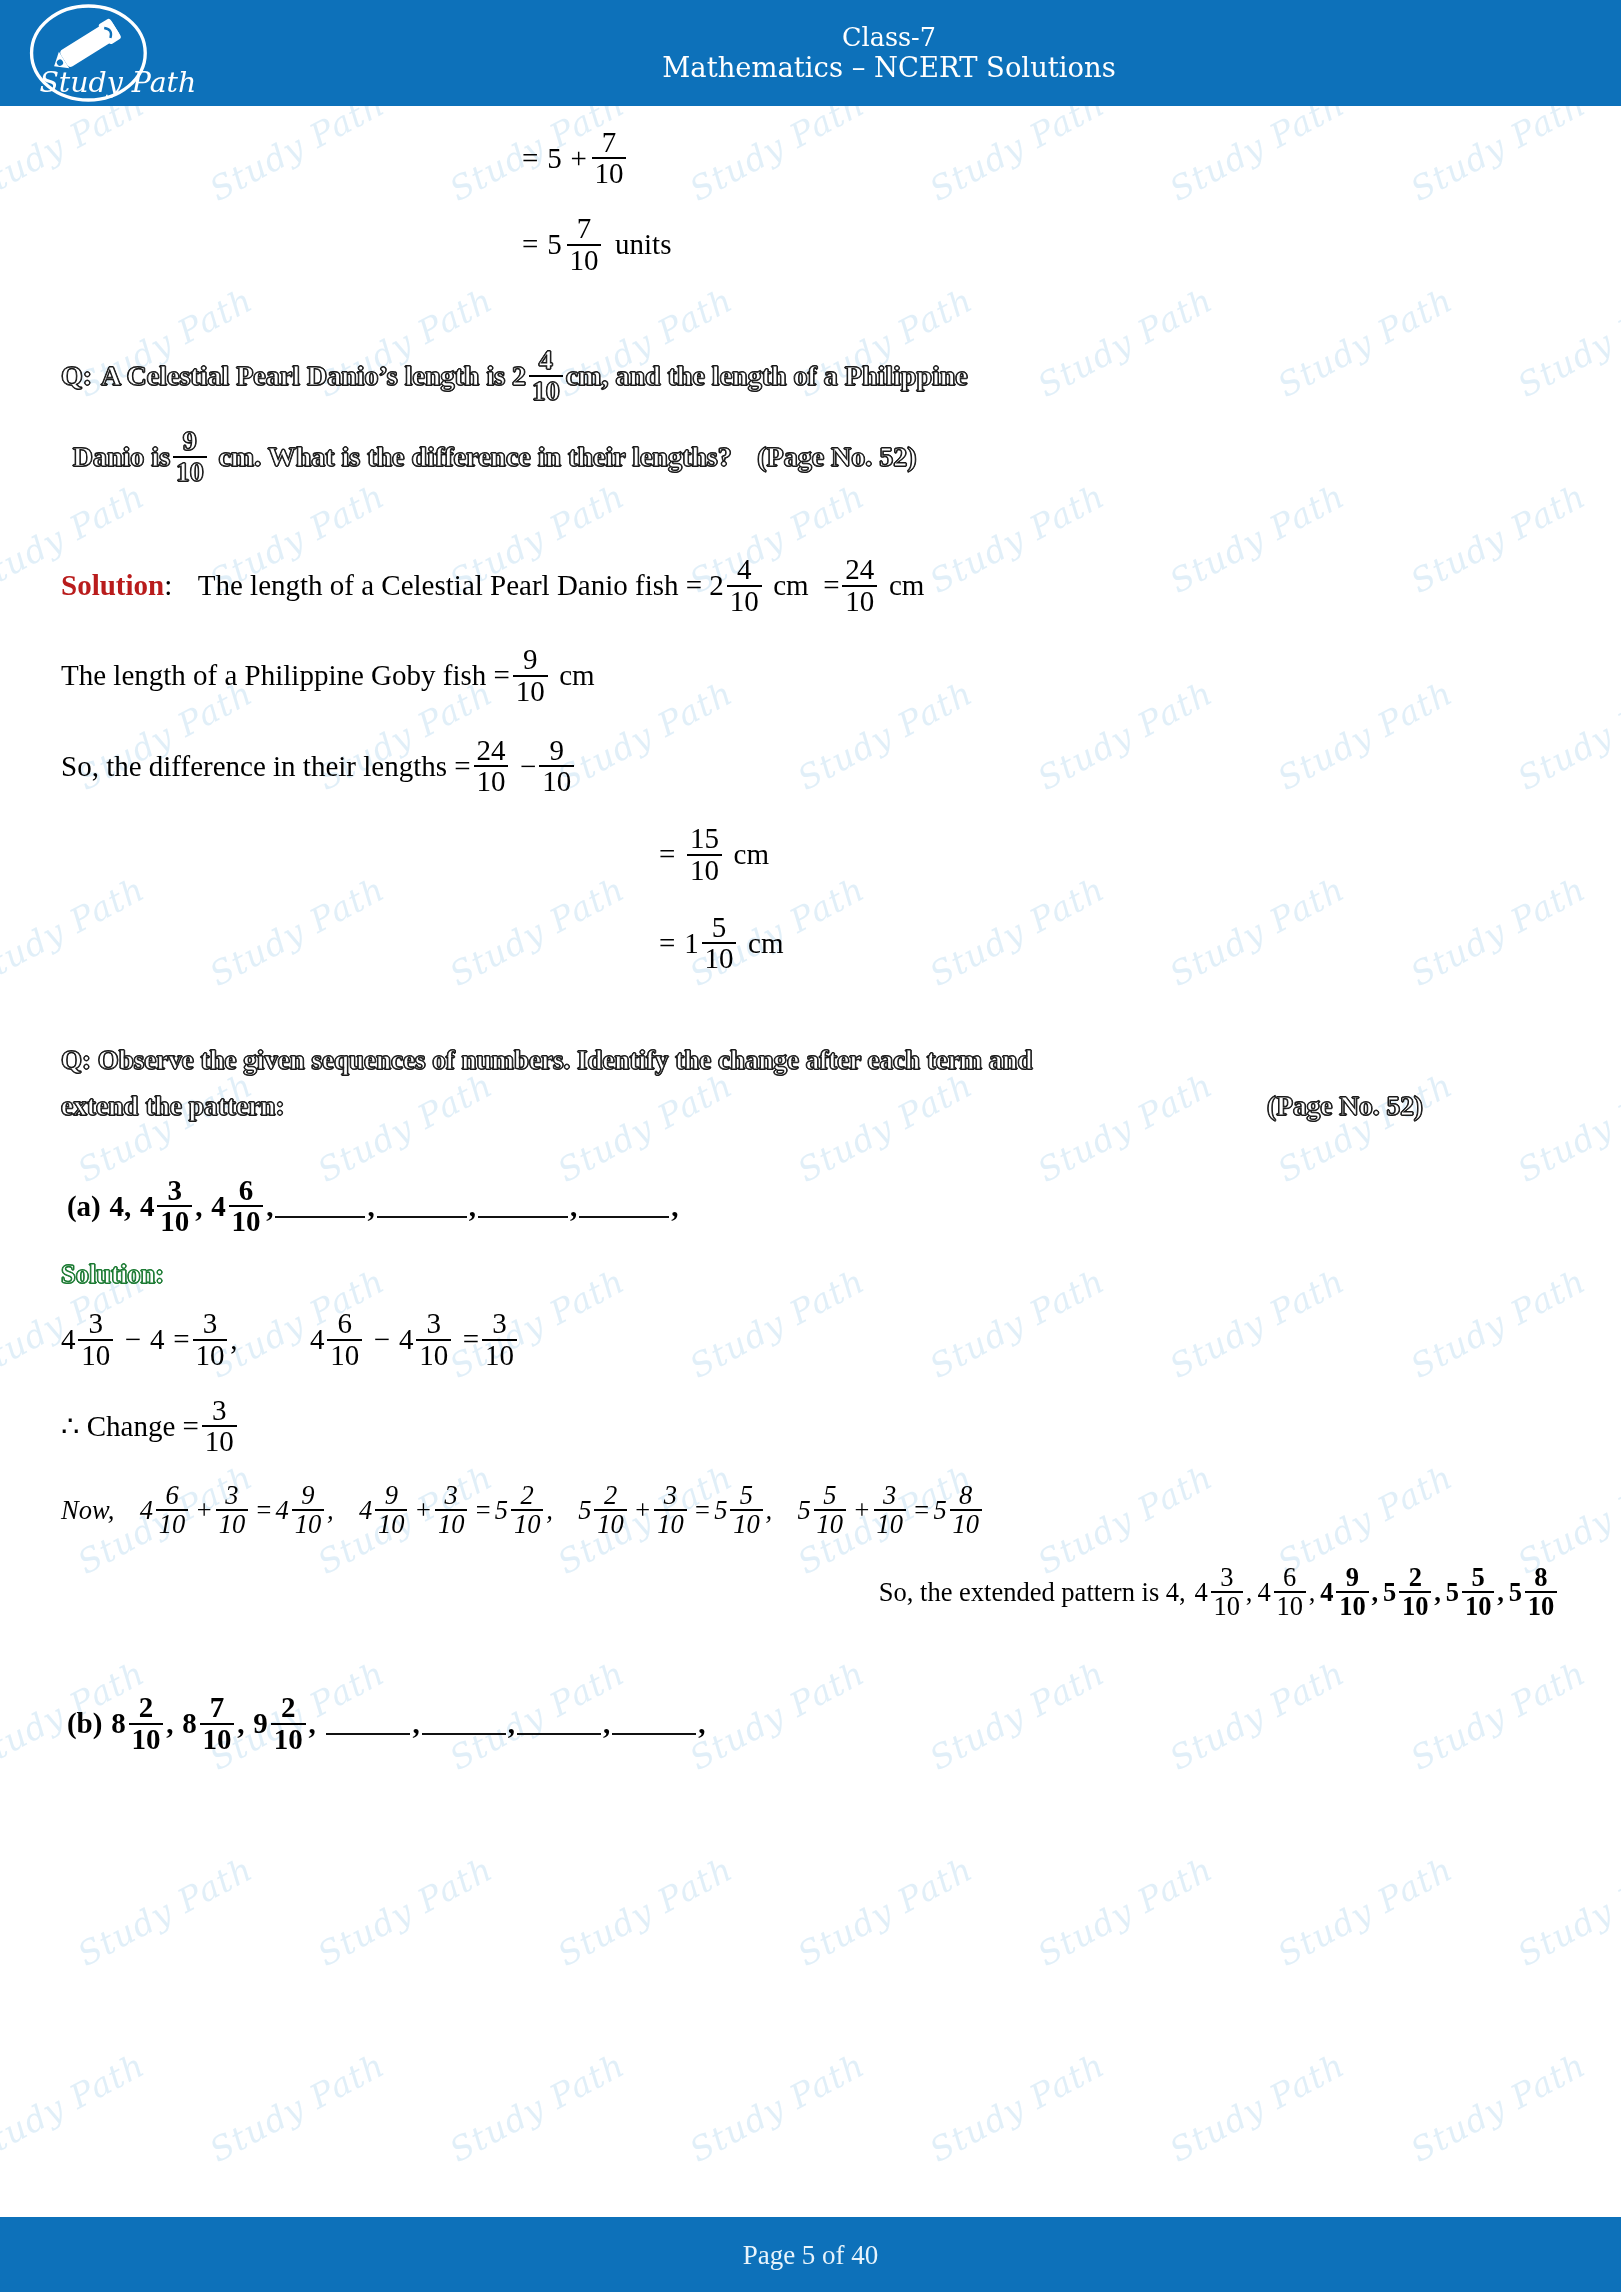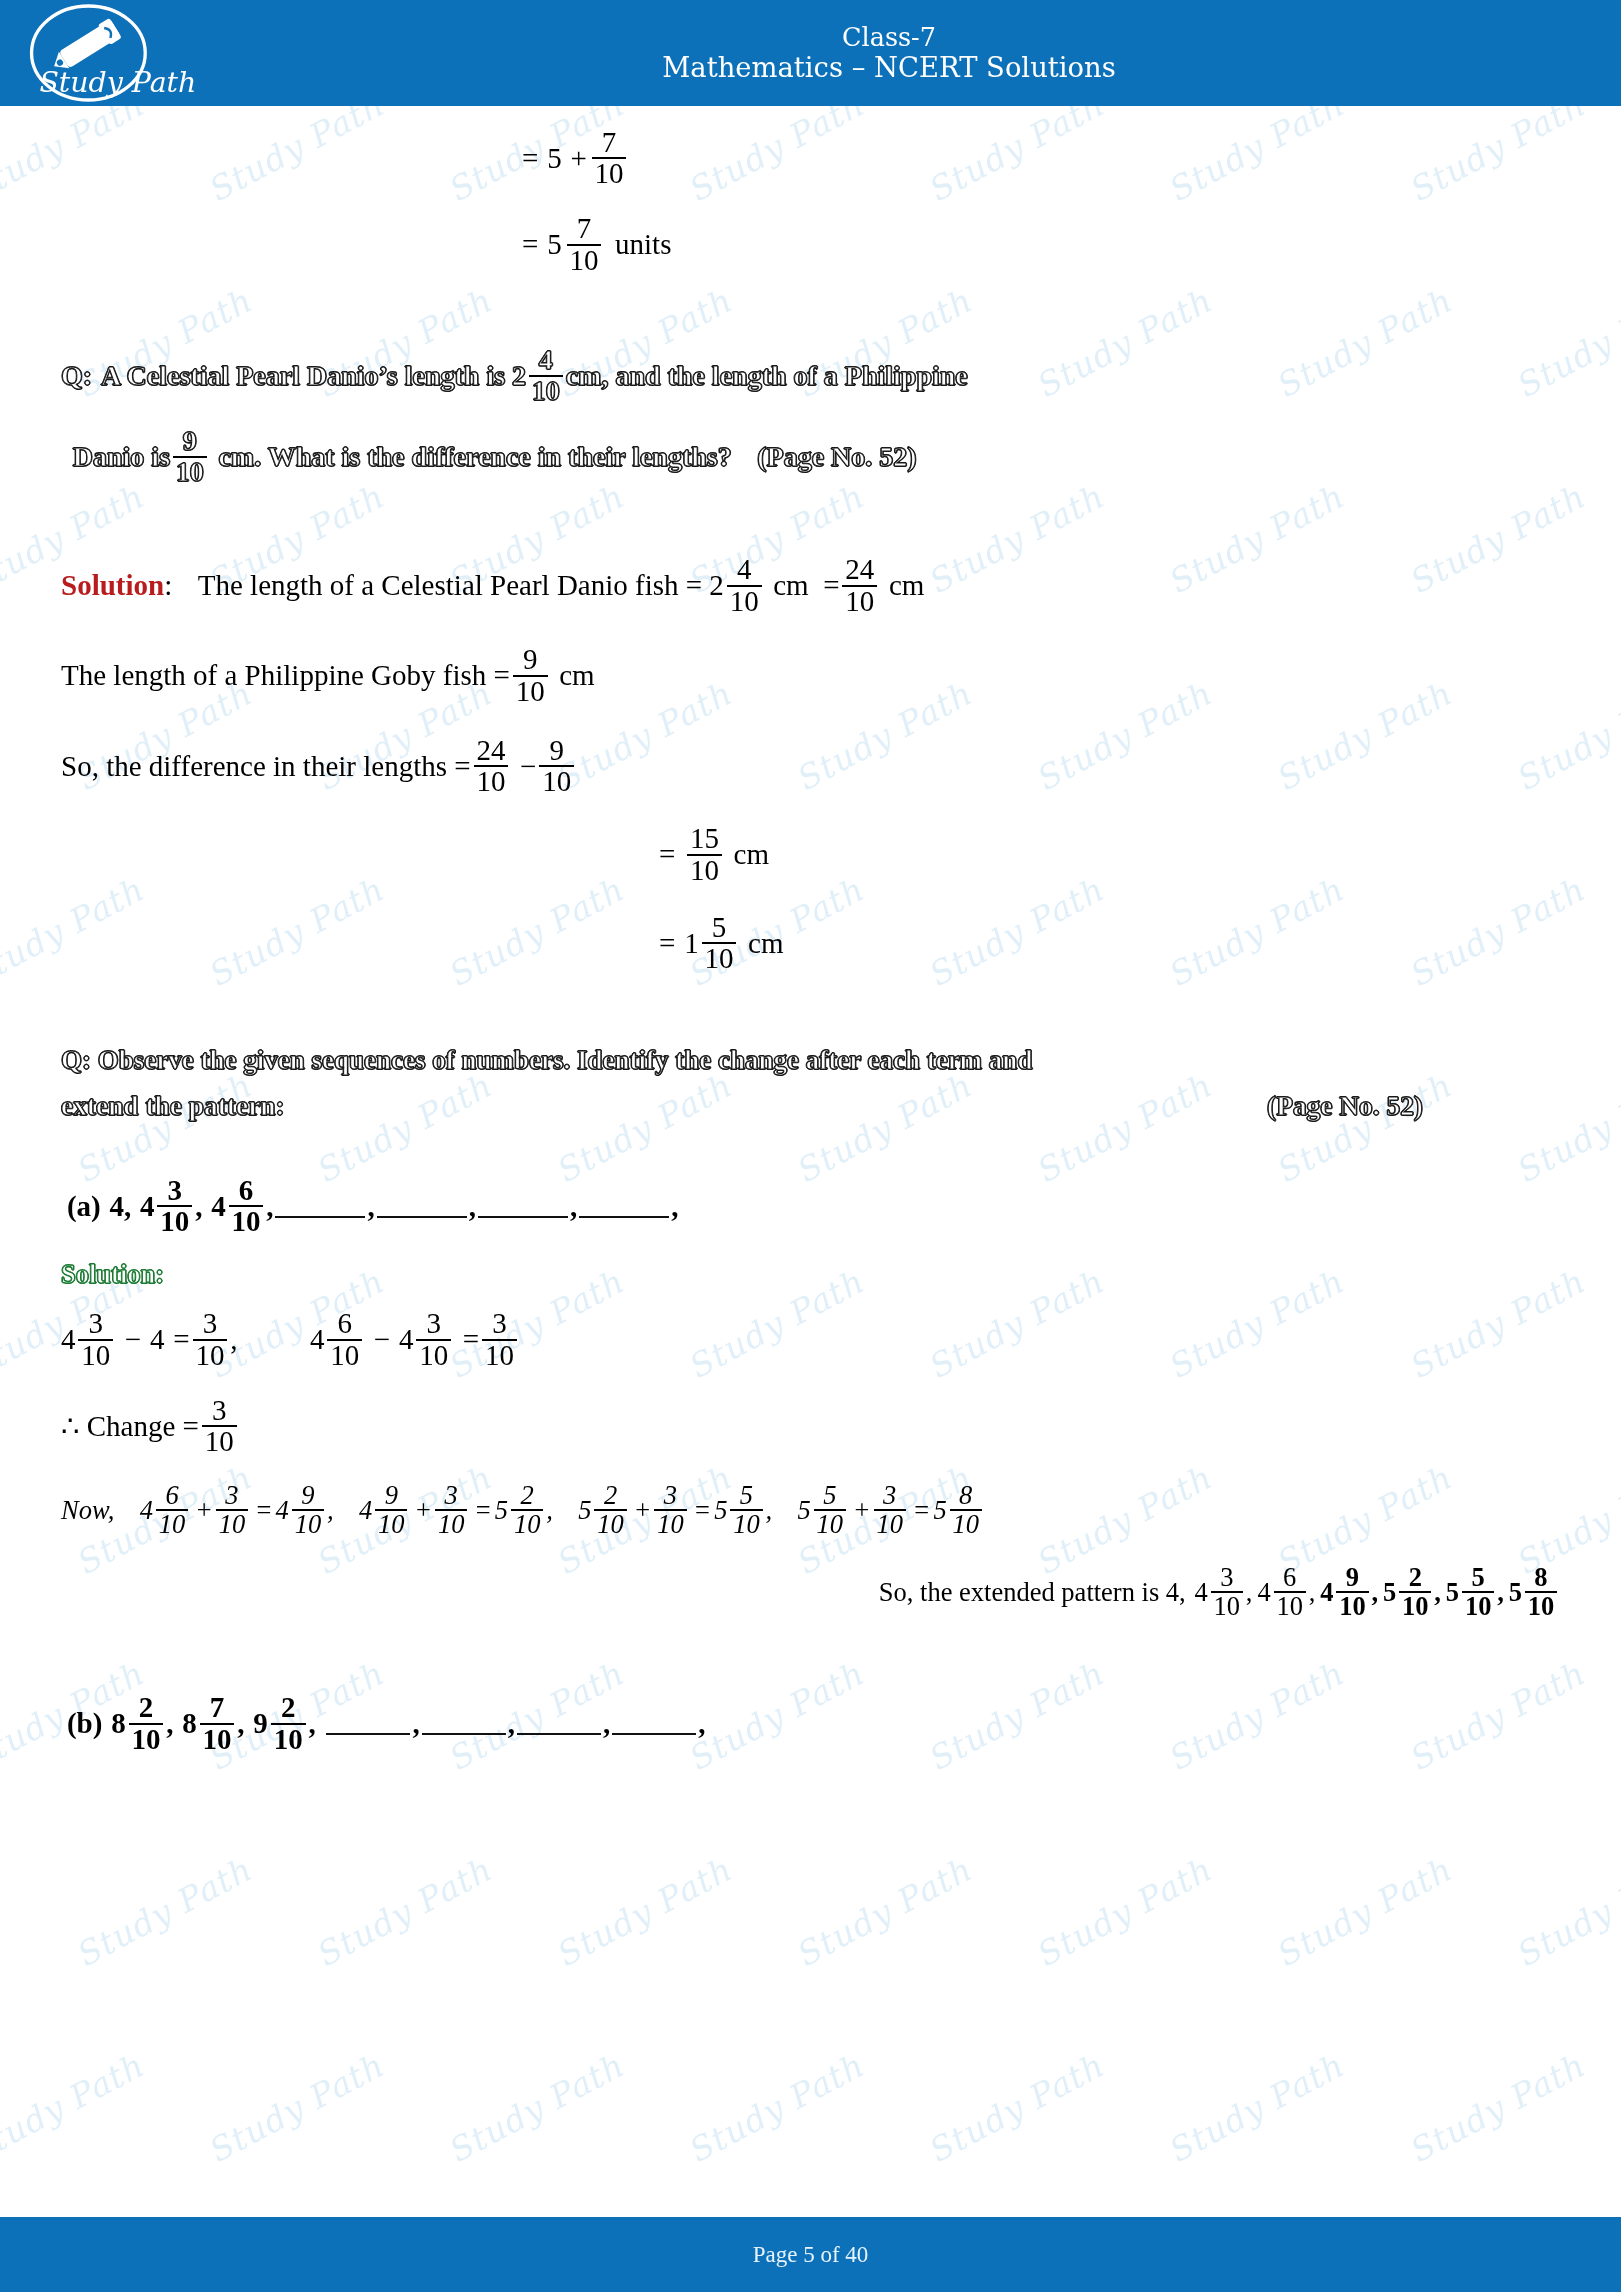--- a/index.html
+++ b/index.html
@@ -67,21 +67,21 @@
   
   #page-footer {
     position: absolute;
     left: 0; right: 0; bottom: 0;
     height: 76px;
     background: #0d71ba;
     color: #e8f4fc;
     display: flex;
     align-items: center;
     justify-content: center;
-    font-size: 23px;
+    font-size: 27px;
     font-family: "Liberation Serif", serif;
     z-index: 3;
   }
 
   
   #content {
     position: relative;
     z-index: 2;
     padding: 0 61px;
     box-sizing: border-box;

